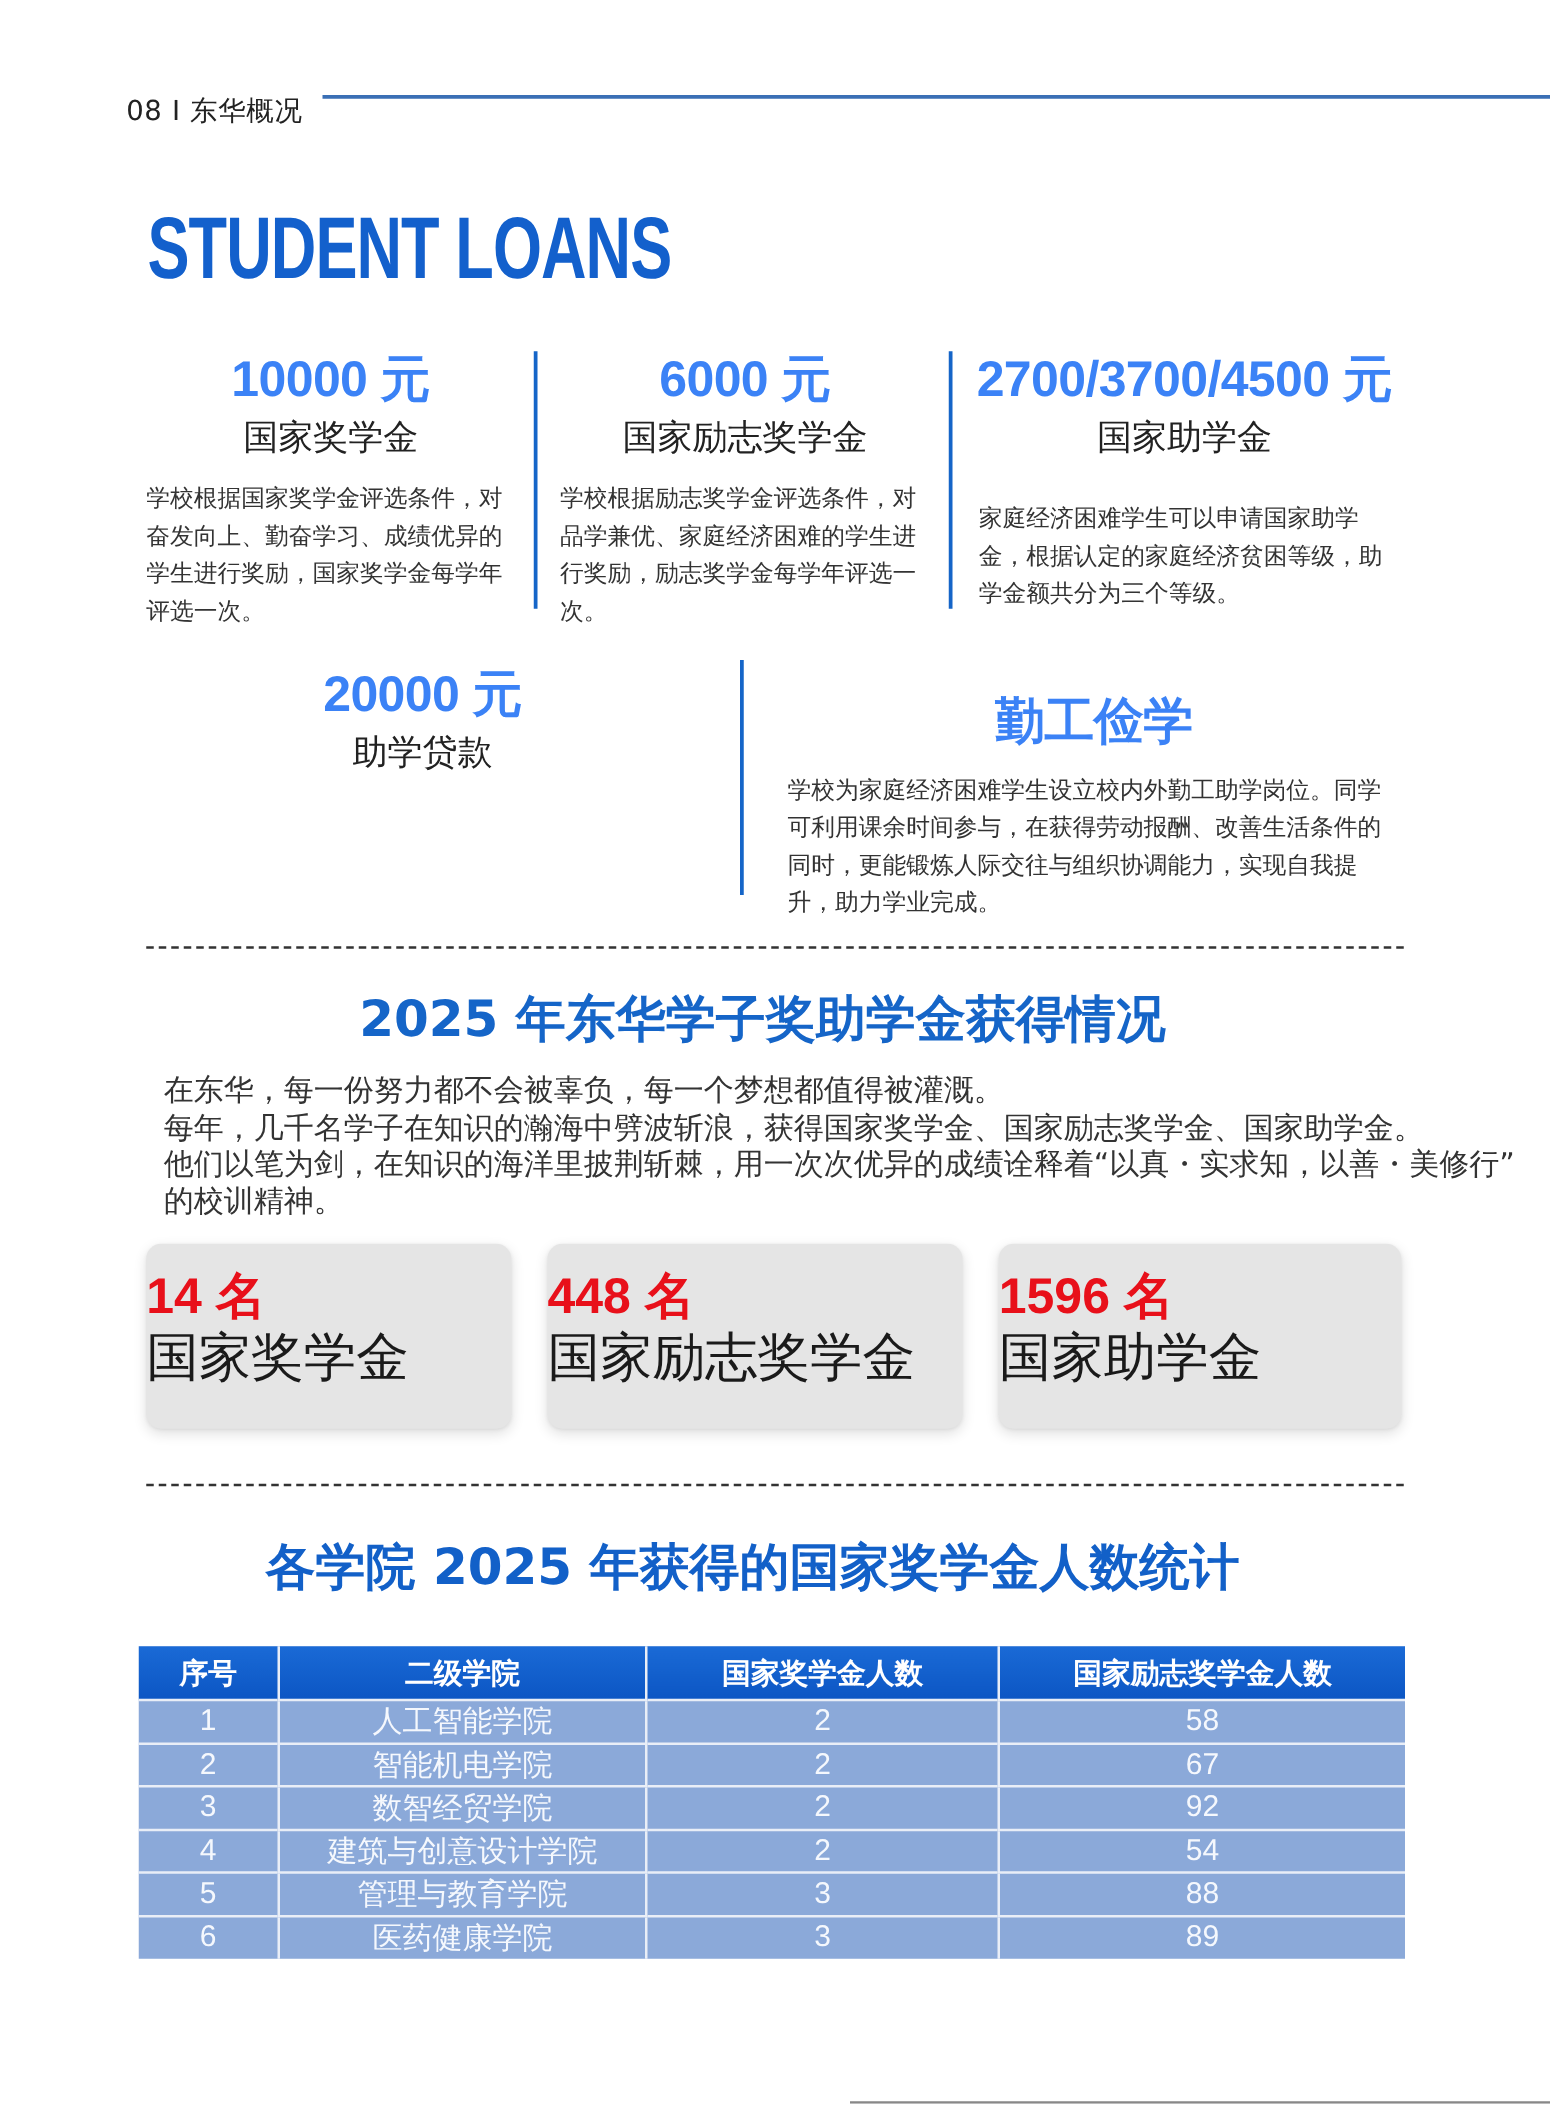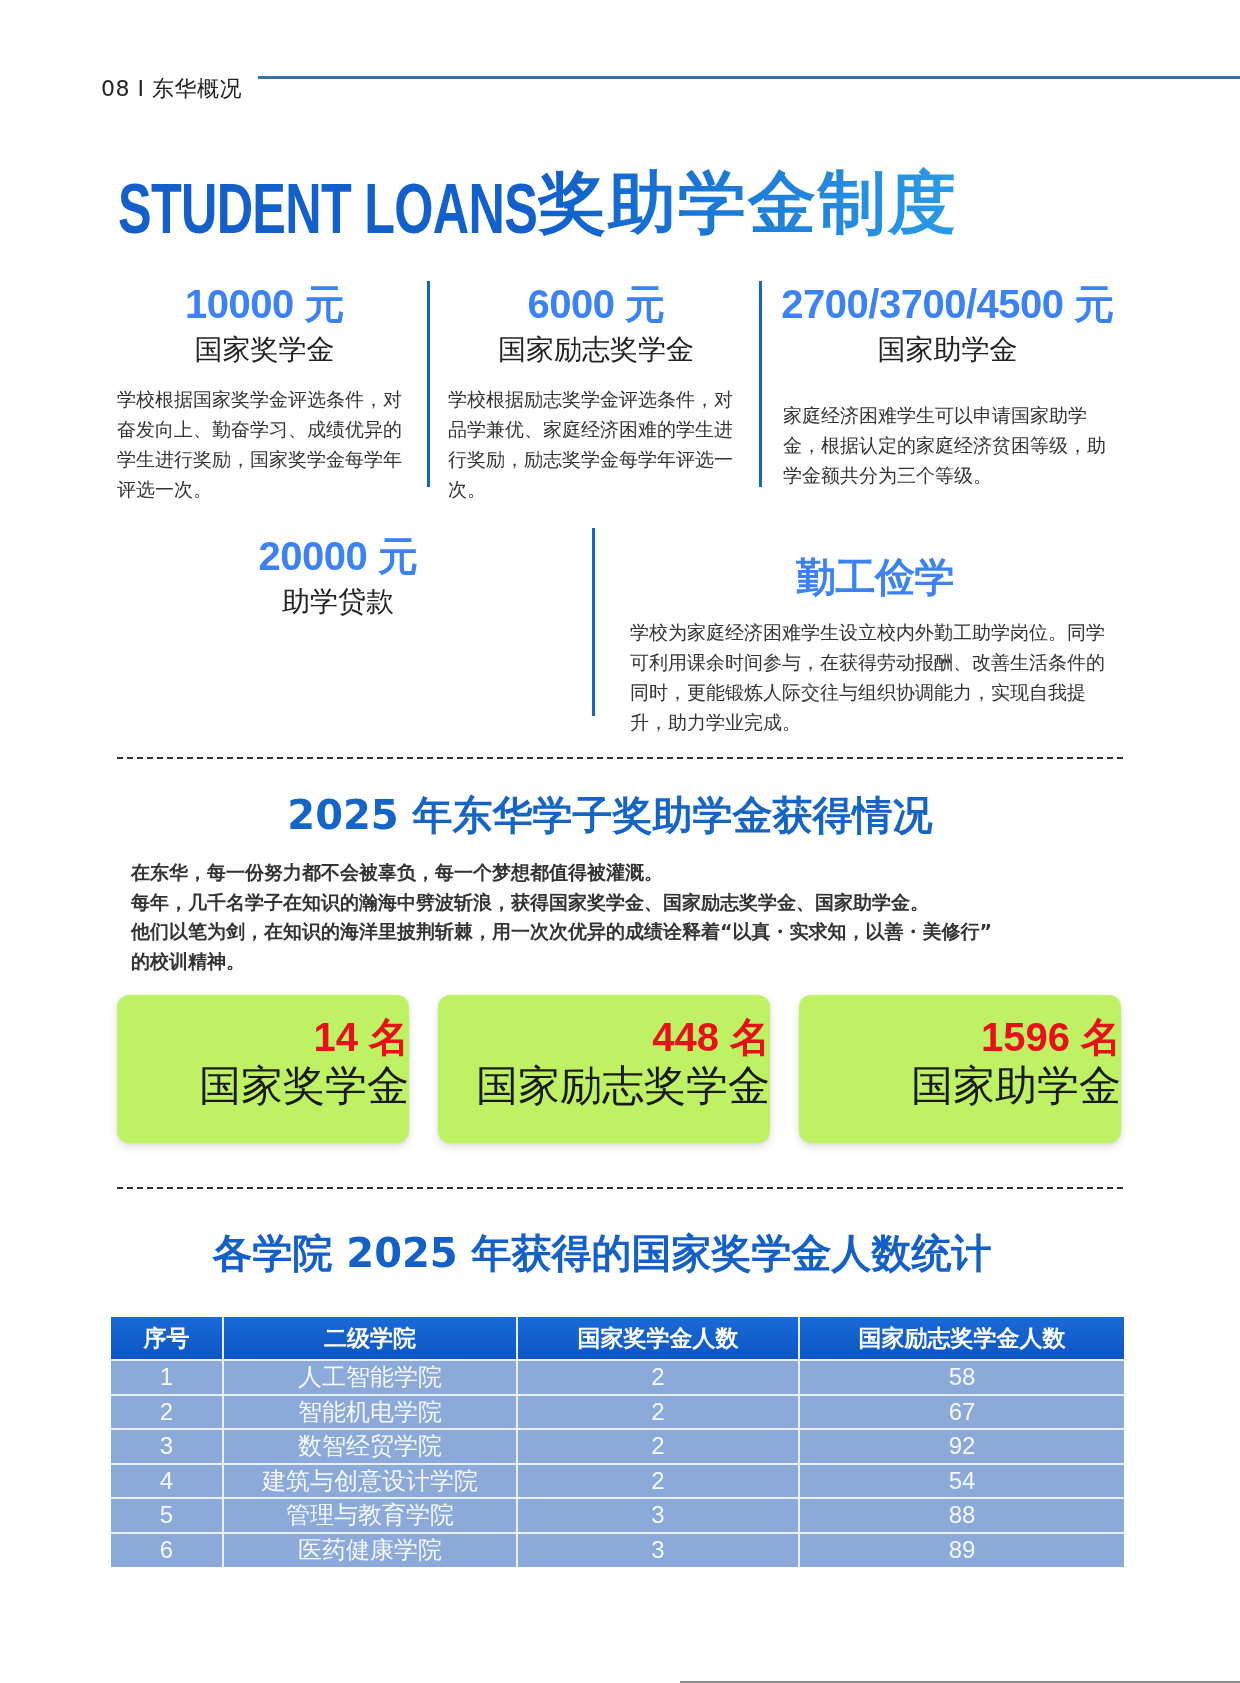--- a/index.html
+++ b/index.html
@@ -19,23 +19,23 @@
   .amount-name { font-size: 28px; color: #222; line-height: 40px; margin-top: 2px; }
   .desc { font-size: 19px; color: #333; line-height: 30px; text-align: left; margin-top: 14px; }
   .desc b { color: #222; font-weight: bold; }
 
   .vline { position: absolute; width: 3px; background: #1565c8; }
 
   .dash { position: absolute; left: 117px; width: 1006px; height: 0; border-top: 2px dashed #333; }
 
   .sec-title { position: absolute; left: 0; width: 1240px; text-align: center; font-weight: bold; font-size: 40px; color: #1565c8; white-space: nowrap; }
 
-  .intro { position: absolute; left: 131px; top: 858px; font-size: 19px; color: #333; line-height: 29.5px; font-weight: bold; }
+  .intro { position: absolute; left: 131px; top: 858px; font-size: 24px; color: #333; line-height: 29.5px; }
 
-  .card { position: absolute; top: 995px; height: 148px; background: #bef264; border-radius: 12px; box-shadow: 0 4px 10px rgba(0,0,0,0.12), 0 1px 3px rgba(0,0,0,0.06); text-align: right; padding-top: 20px; }
+  .card { position: absolute; top: 995px; height: 148px; background: #e5e5e5; border-radius: 12px; box-shadow: 0 4px 10px rgba(0,0,0,0.12), 0 1px 3px rgba(0,0,0,0.06); text-align: left; padding-top: 20px; }
   .card .num { font-family: "Liberation Sans", sans-serif; font-weight: bold; font-size: 40px; color: #e8101a; line-height: 44px; }
   .card .name { font-size: 42px; color: #1a1a1a; line-height: 54px; }
 
   table.stats { position: absolute; left: 111px; top: 1317px; width: 1013px; border-collapse: collapse; table-layout: fixed; }
   table.stats th { background: linear-gradient(180deg, #1a6ad6, #0c56c4); color: #fff; font-weight: bold; font-size: 23px; height: 43px; border-right: 2px solid #e9eef7; text-align: center; }
   table.stats th:last-child { border-right: none; }
   table.stats td { background: #8ba9d9; color: #f5f8fd; font-size: 24px; height: 34.5px; text-align: center; border-top: 2px solid #e9eef7; border-right: 2px solid #e9eef7; font-family: "Liberation Sans", sans-serif; }
   table.stats td:last-child { border-right: none; }
 
   .footer-rule { position: absolute; left: 680px; top: 1681px; width: 560px; height: 2px; background: #888; }
@@ -43,21 +43,20 @@
 </head>
 <body>
 
 <div class="page-header">
   <span class="label"><span>08</span> <span>I</span> <span>东华概况</span></span>
   <span class="rule"></span>
 </div>
 
 <div class="main-title">
   <span class="en">STUDENT LOANS</span>
-  <span class="cn">奖助学金制度</span>
 </div>
 
 <div class="col" style="left:117px; top:280px; width:295px;">
   <div class="amount">10000 元</div>
   <div class="amount-name">国家奖学金</div>
   <div class="desc">学校根据国家奖学金评选条件，对奋发向上、勤奋学习、成绩优异的学生进行奖励，国家奖学金每学年评选一次。</div>
 </div>
 <div class="vline" style="left:427px; top:281px; height:206px;"></div>
 
 <div class="col" style="left:448px; top:280px; width:296px;">

